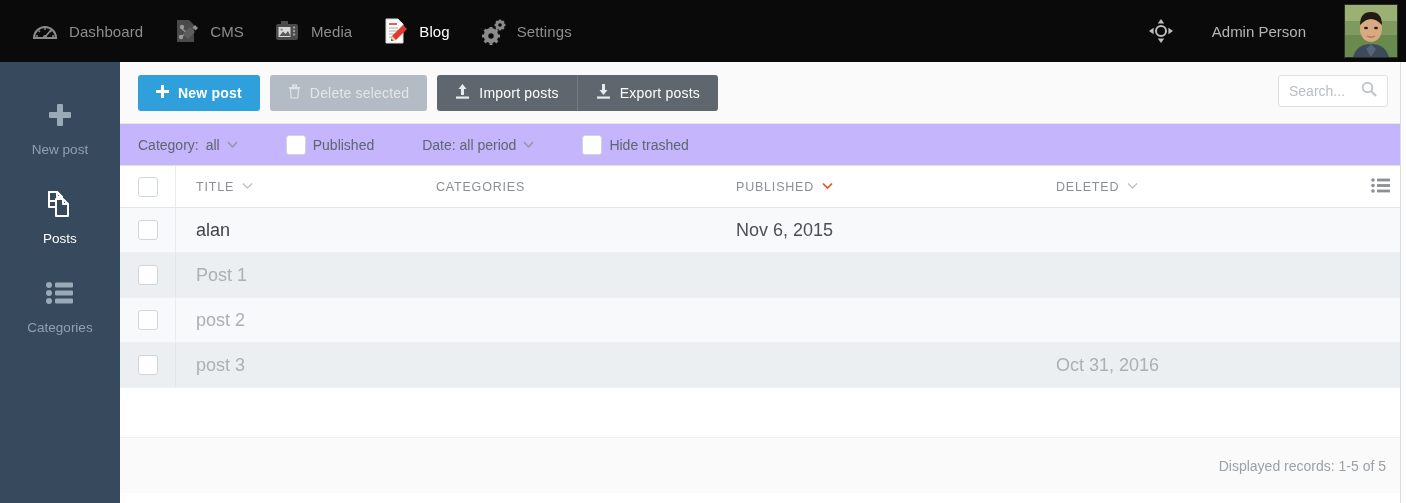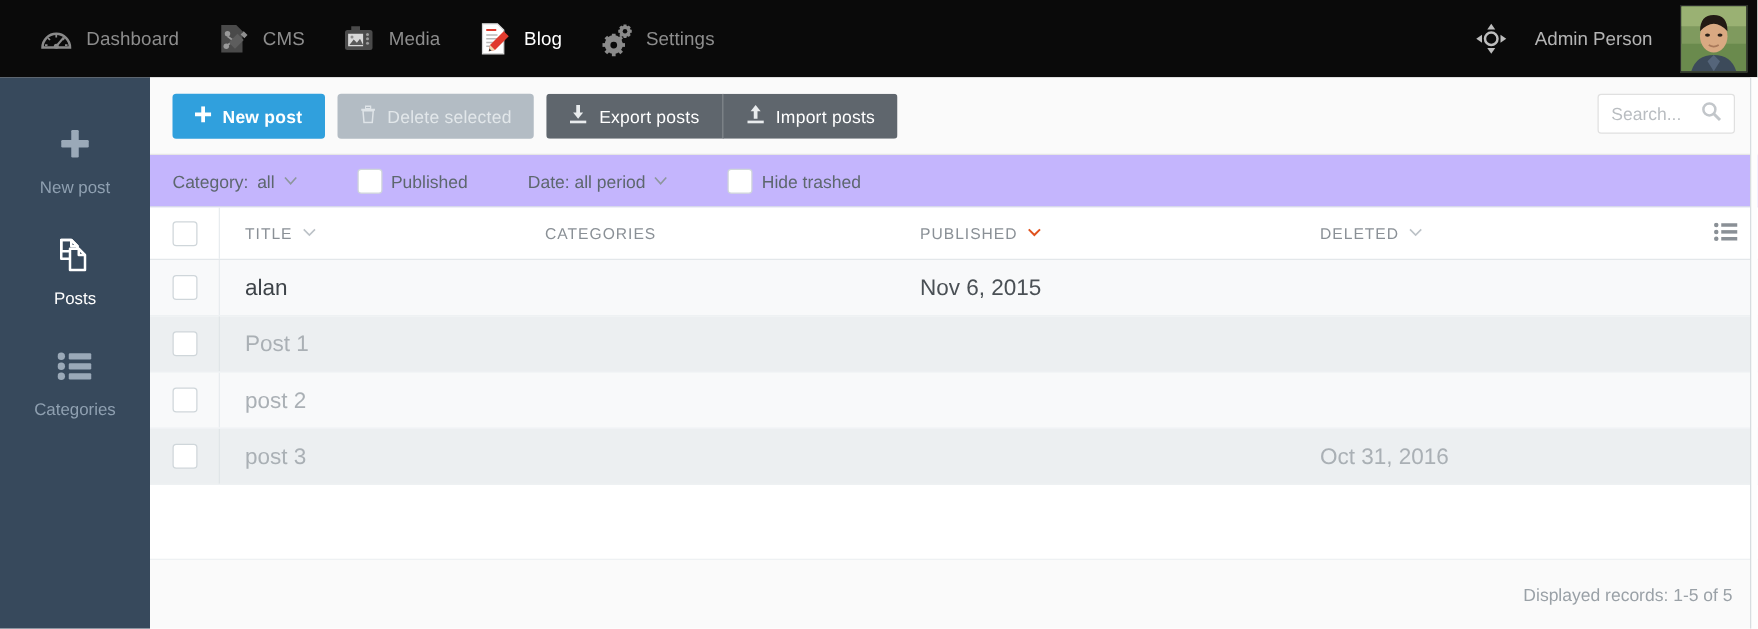--- a/index.html
+++ b/index.html
@@ -23,21 +23,21 @@
     display: flex; align-items: center; gap: 9px;
     height: 62px; padding: 0 14px;
     color: #8d8d8d; font-size: 15px; letter-spacing: .1px;
     cursor: pointer; position: relative;
   }
   .nav-item.active { color: #ffffff; }
   .nav-ico { width: 30px; height: 30px; display: block; flex: none; }
 
   .topbar-right {
     position: absolute; right: 0; top: 0; height: 62px;
-    display: flex; align-items: center; gap: 0;
+    display: flex; align-items: center; gap: 16px;
   }
   .move-icon { width: 26px; height: 26px; margin-right: 22px; }
   .admin-name { color: #b5b5b5; font-size: 15px; margin-right: 22px; }
   .avatar {
     width: 54px; height: 54px; margin-right: 8px;
     border: 1px solid #2c2c2c; overflow: hidden; flex: none;
     background: #5e7a4a; position: relative;
   }
   .avatar svg { display: block; }
 
@@ -127,21 +127,21 @@
   tbody tr.odd td { background: #f8f9fa; }
   tbody tr.even td { background: #eceff1; }
   tbody tr td.cell-chk { padding-left: 18px; }
   .chk-cell-body { height: 44px; display: flex; align-items: center; border-right: 1px solid #e8ecef; }
   tbody tr.even td.cell-chk .chk-cell-body { border-right-color: #e0e5e8; }
   td.cell-title { padding-left: 20px; }
   tr.active-row td.cell-title { color: #3e4449; }
   tr.active-row td.cell-pub { color: #4a5055; }
 
   .footer {
-    position: absolute; left: 0; bottom: 0; width: 1286px; height: 56px;
+    position: absolute; left: 0; bottom: 10px; width: 1286px; height: 56px;
     background: #fafafa; border-top: 1px solid #eef1f3;
     display: flex; align-items: center; justify-content: flex-end;
     padding-right: 20px; font-size: 14px; color: #9aa1a7;
   }
   .scroll-edge {
     position: absolute; right: 0; top: 62px; width: 6px; height: 441px;
     border-left: 1px solid #d8dde0; background: #fdfdfd;
   }
   .chev { width: 11px; height: 11px; flex: none; }
 </style>
@@ -333,36 +333,36 @@
             <rect x="4.6" y="1" width="3.8" height="2" fill="none" stroke="#dfe4e8" stroke-width="1.2"></rect>
           </svg>
         </span>
         <span>Delete selected</span>
       </button>
 
       <span class="btn-group">
         <button class="btn btn-dark">
           <span>
             <svg width="15" height="15" viewBox="0 0 15 15">
+              <rect x="6" y="4" width="3" height="7" fill="#e9ecee"></rect>
+              <path d="M3.5 5 h8 l-4 -5 Z" fill="#e9ecee"></path>
+              <rect x="1" y="12.5" width="13" height="2.2" fill="#e9ecee"></rect>
+            </svg>
+          </span>
+          <span>Import posts</span>
+        </button>
+        <button class="btn btn-dark">
+          <span>
+            <svg width="15" height="15" viewBox="0 0 15 15">
               <rect x="6" y="0" width="3" height="7" fill="#e9ecee"></rect>
               <path d="M3.5 6 h8 l-4 5 Z" fill="#e9ecee"></path>
               <rect x="1" y="12.5" width="13" height="2.2" fill="#e9ecee"></rect>
             </svg>
           </span>
           <span>Export posts</span>
-        </button>
-        <button class="btn btn-dark">
-          <span>
-            <svg width="15" height="15" viewBox="0 0 15 15">
-              <rect x="6" y="4" width="3" height="7" fill="#e9ecee"></rect>
-              <path d="M3.5 5 h8 l-4 -5 Z" fill="#e9ecee"></path>
-              <rect x="1" y="12.5" width="13" height="2.2" fill="#e9ecee"></rect>
-            </svg>
-          </span>
-          <span>Import posts</span>
         </button>
       </span>
 
       <span class="search-wrap">
         <span class="search-box">
           <input class="search-input" type="text" placeholder="Search..." style="">
           <span>
             <svg width="16" height="16" viewBox="0 0 16 16">
               <circle cx="6.5" cy="6.5" r="4.8" fill="none" stroke="#c2c6ca" stroke-width="2"></circle>
               <line x1="10" y1="10" x2="15" y2="15" stroke="#c2c6ca" stroke-width="2.4"></line>

